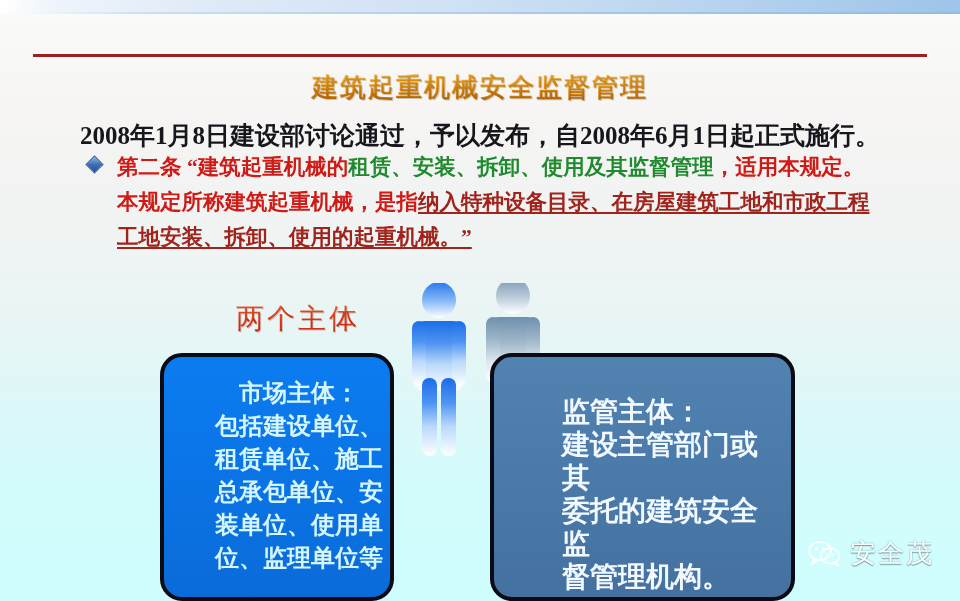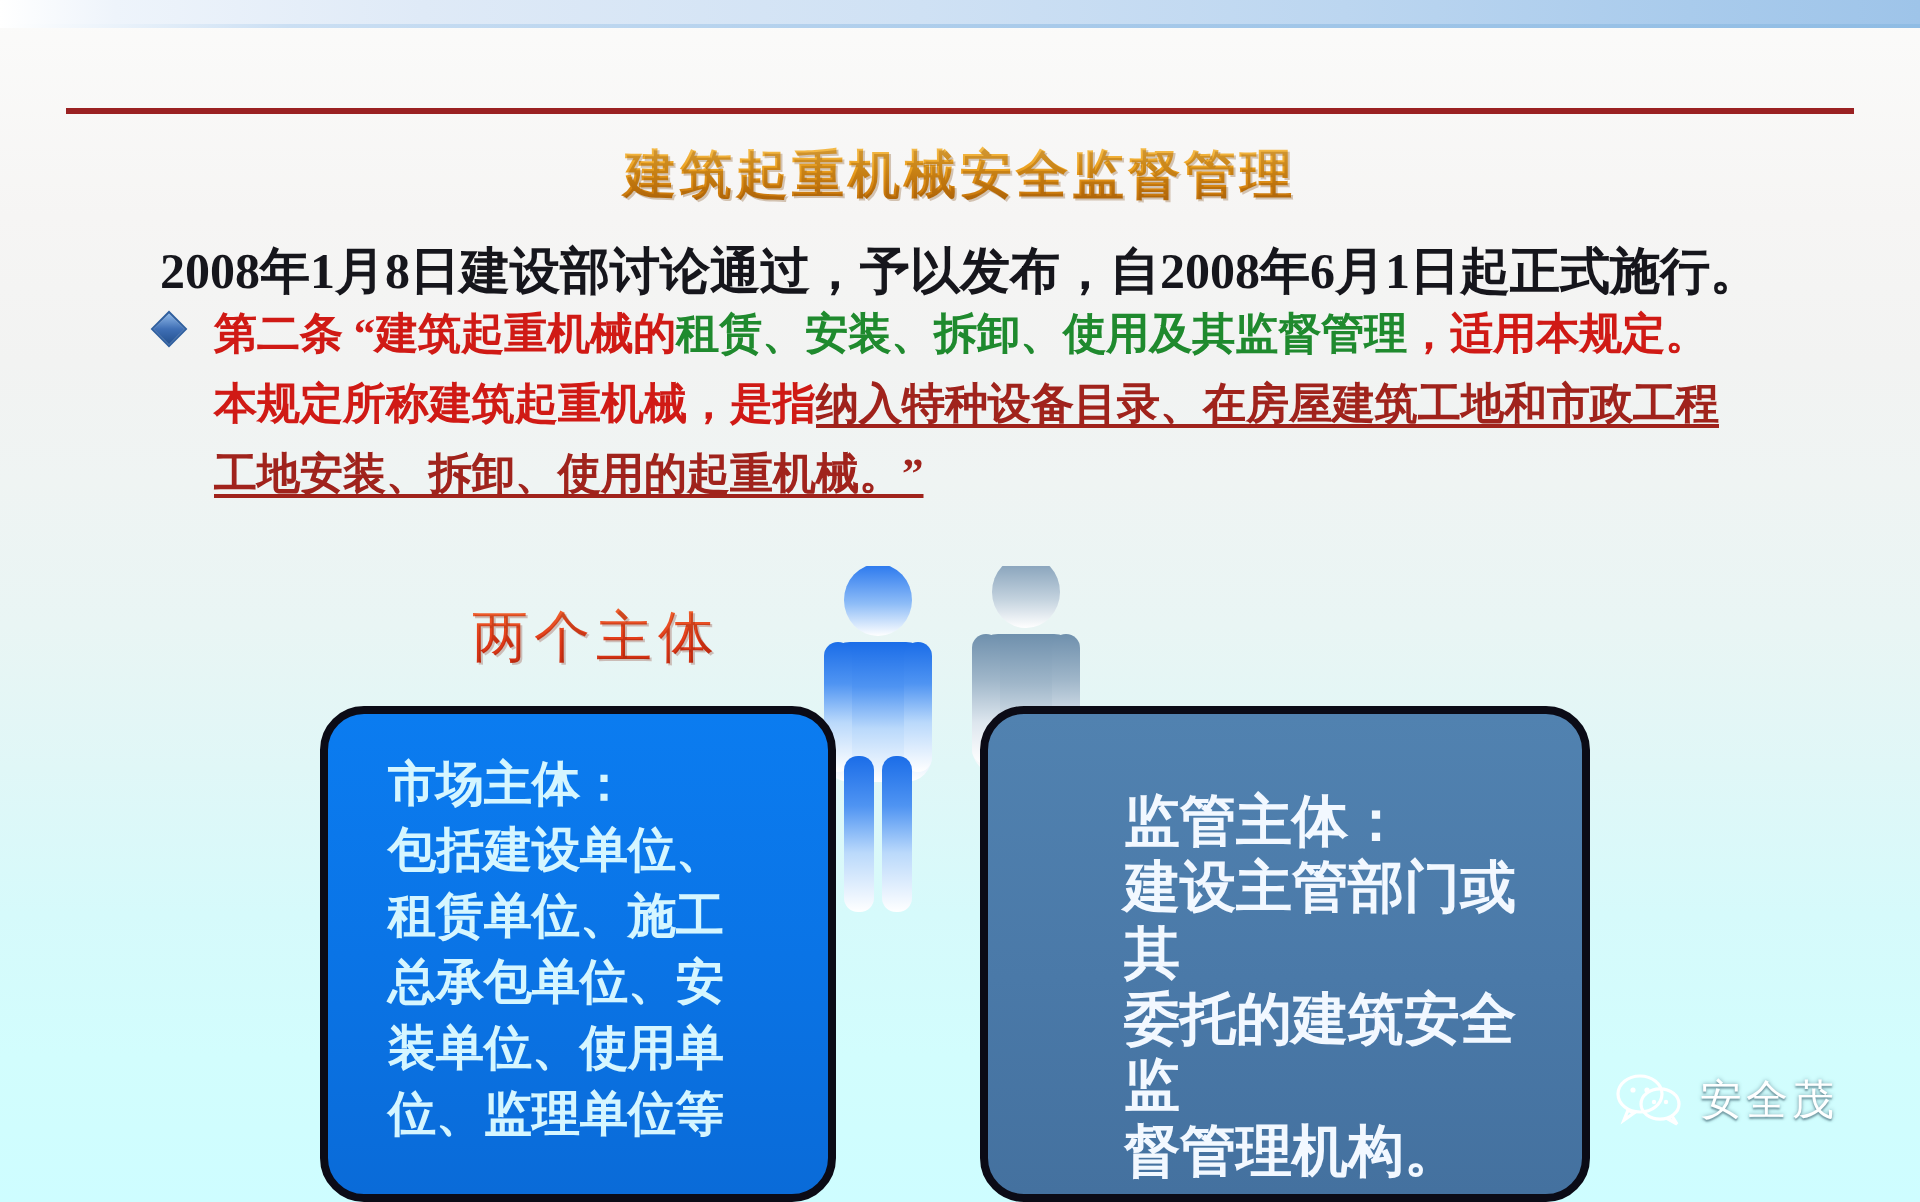--- a/index.html
+++ b/index.html
@@ -92,21 +92,21 @@
     text-align: center;
     font-family: "Liberation Serif", "DejaVu Serif", serif;
     font-size: 25px;
     font-weight: bold;
     color: #16161c;
     white-space: nowrap;
   }
 
   .clause-block {
     position: absolute;
-    left: 78px; top: 150px;
+    left: 88px; top: 150px;
     width: 790px;
   }
   .bullet-row {
     display: flex;
     align-items: flex-start;
   }
   .diamond {
     flex: 0 0 auto;
     width: 11px; height: 11px;
     margin-top: 8px;
@@ -158,23 +158,24 @@
 
   
   .box {
     position: absolute;
     border: 4px solid #0b0b16;
     border-radius: 22px;
     box-sizing: border-box;
   }
   .box-left {
     left: 160px; top: 353px;
-    width: 258px; height: 248px;
+    width: 234px; height: 248px;
     background: linear-gradient(to bottom, #0b7cf0 0%, #0a74e6 50%, #0a6bd8 100%);
     z-index: 3;
+    text-align: center;
   }
   .box-right {
     left: 490px; top: 353px;
     width: 305px; height: 248px;
     background: linear-gradient(to bottom, #5182b0 0%, #4a79a8 55%, #44719f 100%);
     z-index: 1;
   }
   .box-text {
     position: absolute;
     font-family: "Liberation Serif", "DejaVu Serif", serif;
@@ -199,21 +200,21 @@
   .watermark {
     position: absolute;
     left: 808px; top: 536px;
     display: flex;
     align-items: center;
     gap: 8px;
     z-index: 6;
   }
   .wm-text {
     font-family: Liberation Mono, monospace;
-    font-size: 21px;
+    font-size: 26px;
     color: #ffffff;
     letter-spacing: 2px;
     text-shadow: 0 0 2px rgba(120,160,170,0.9), 0 1px 1px rgba(90,130,140,0.8);
     white-space: nowrap;
   }
 </style>
 </head>
 <body>
 
 <div id="slide">

